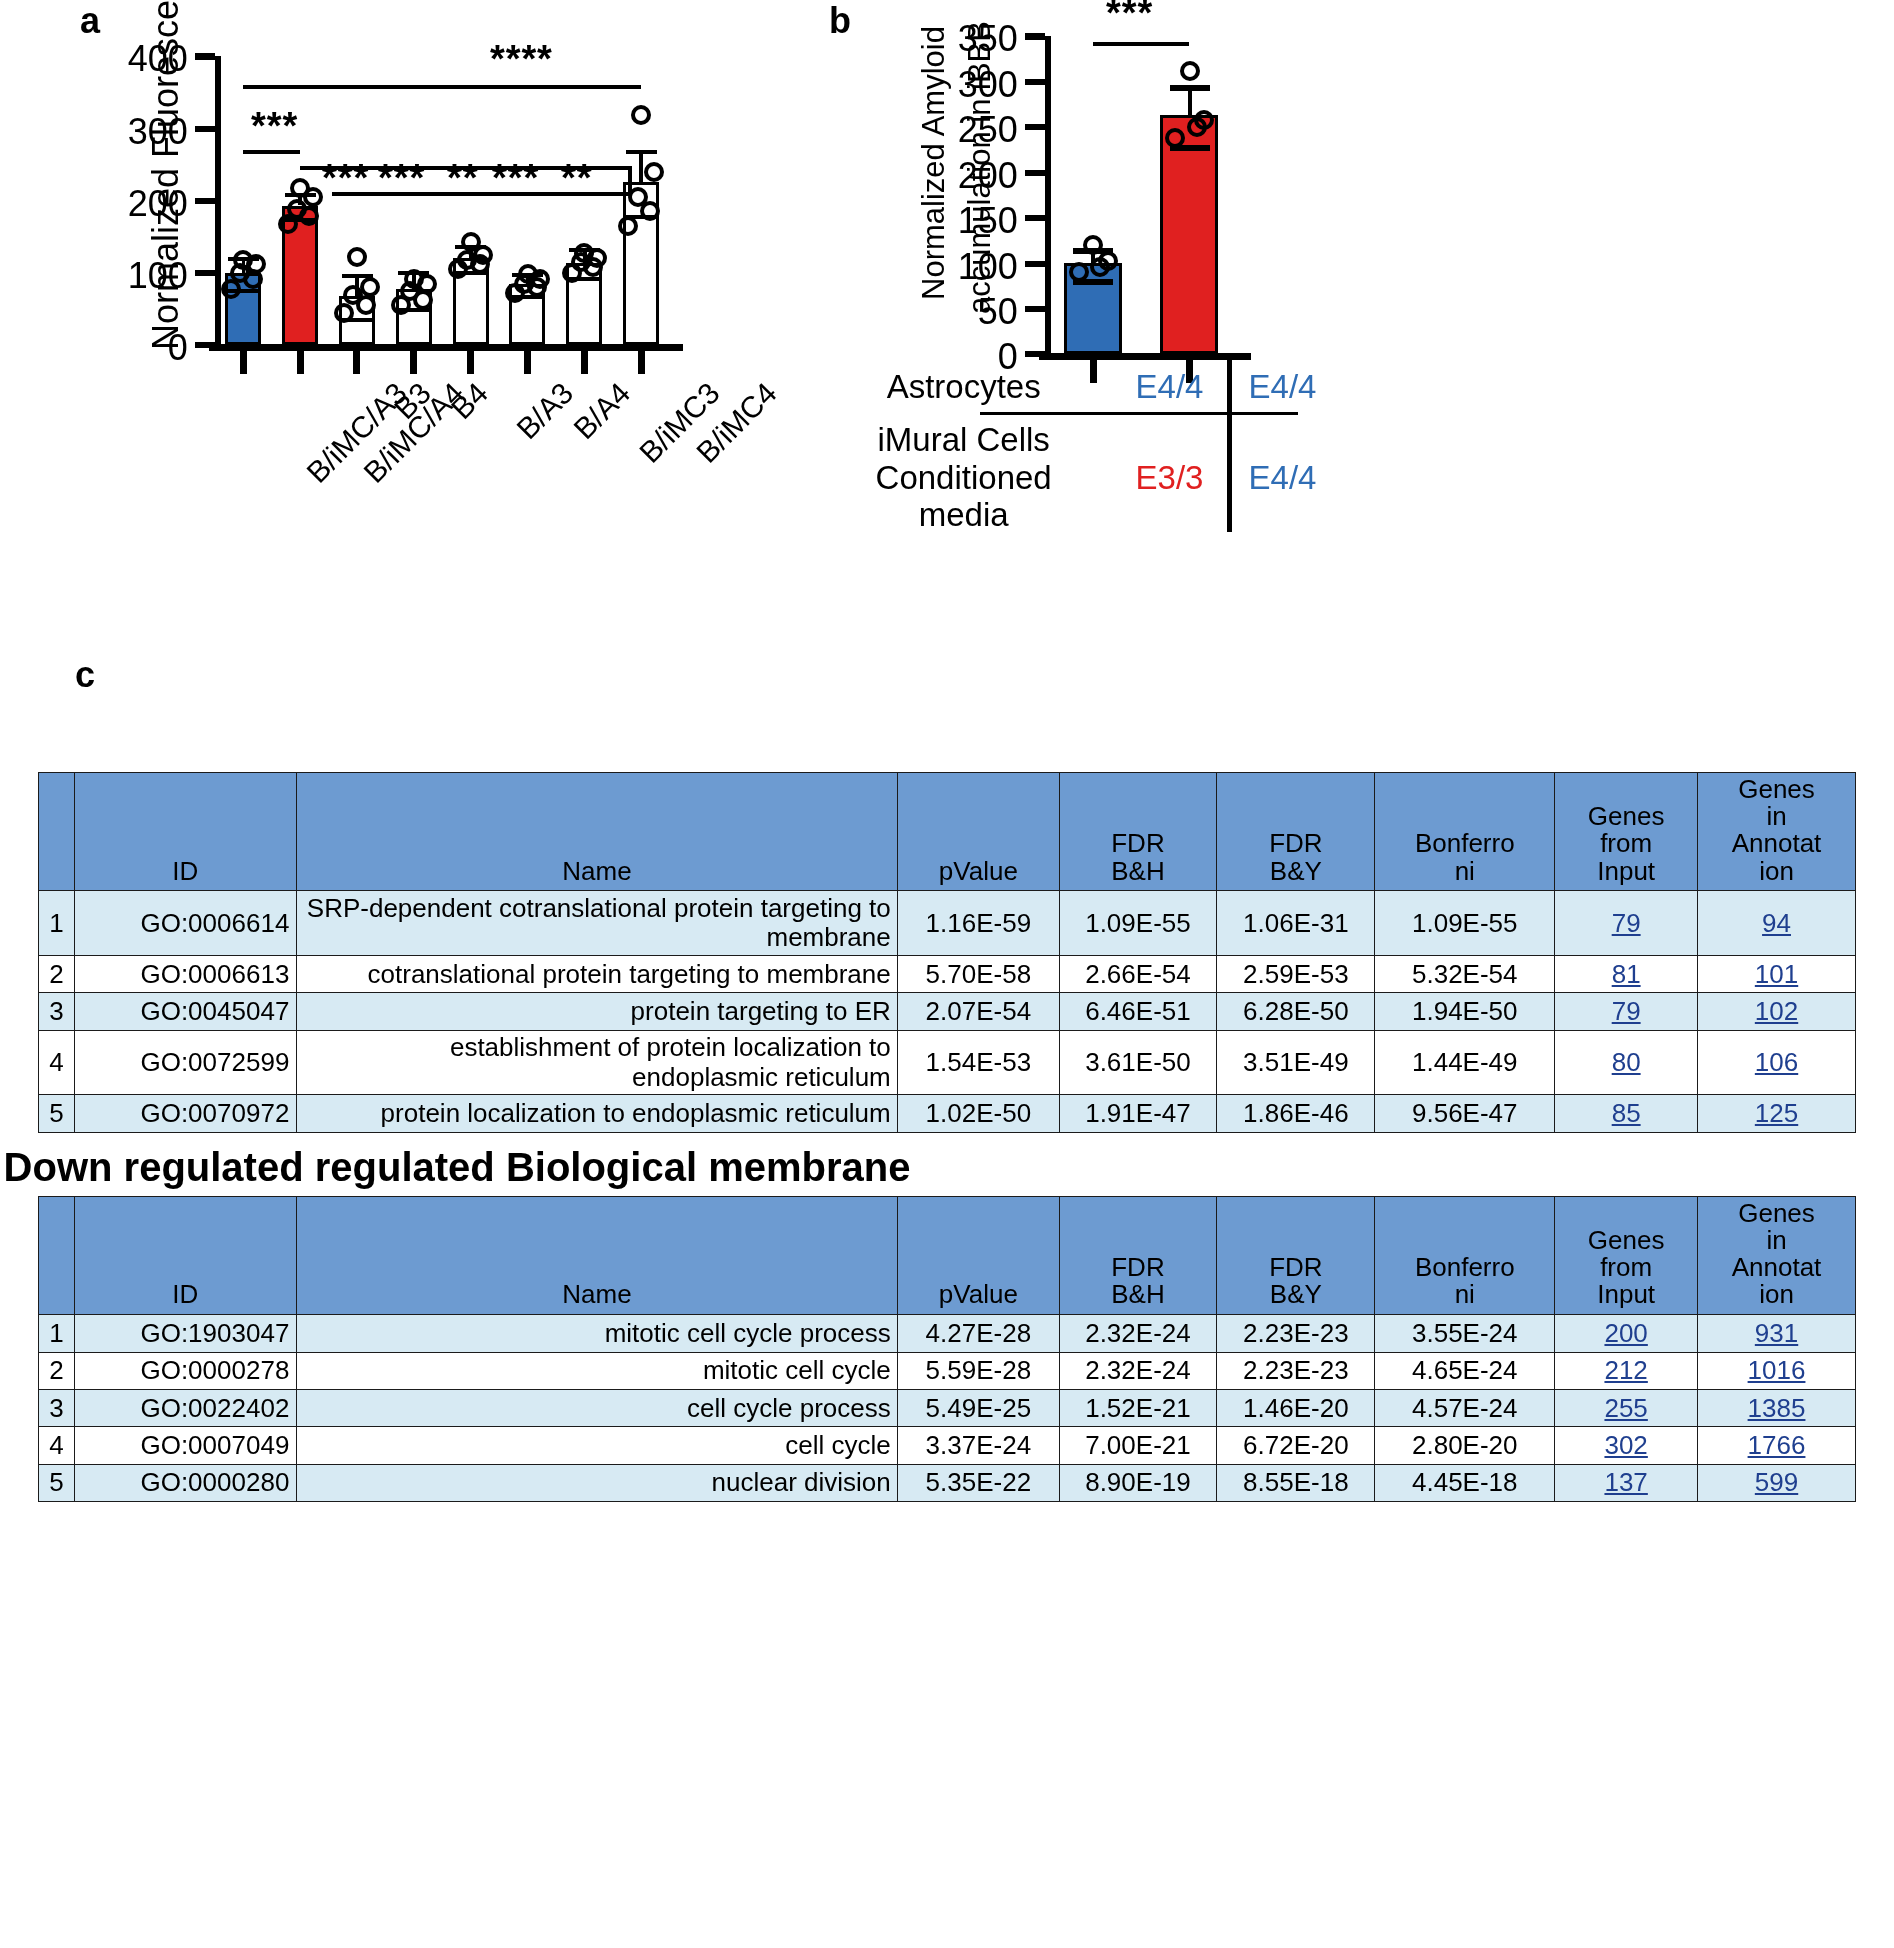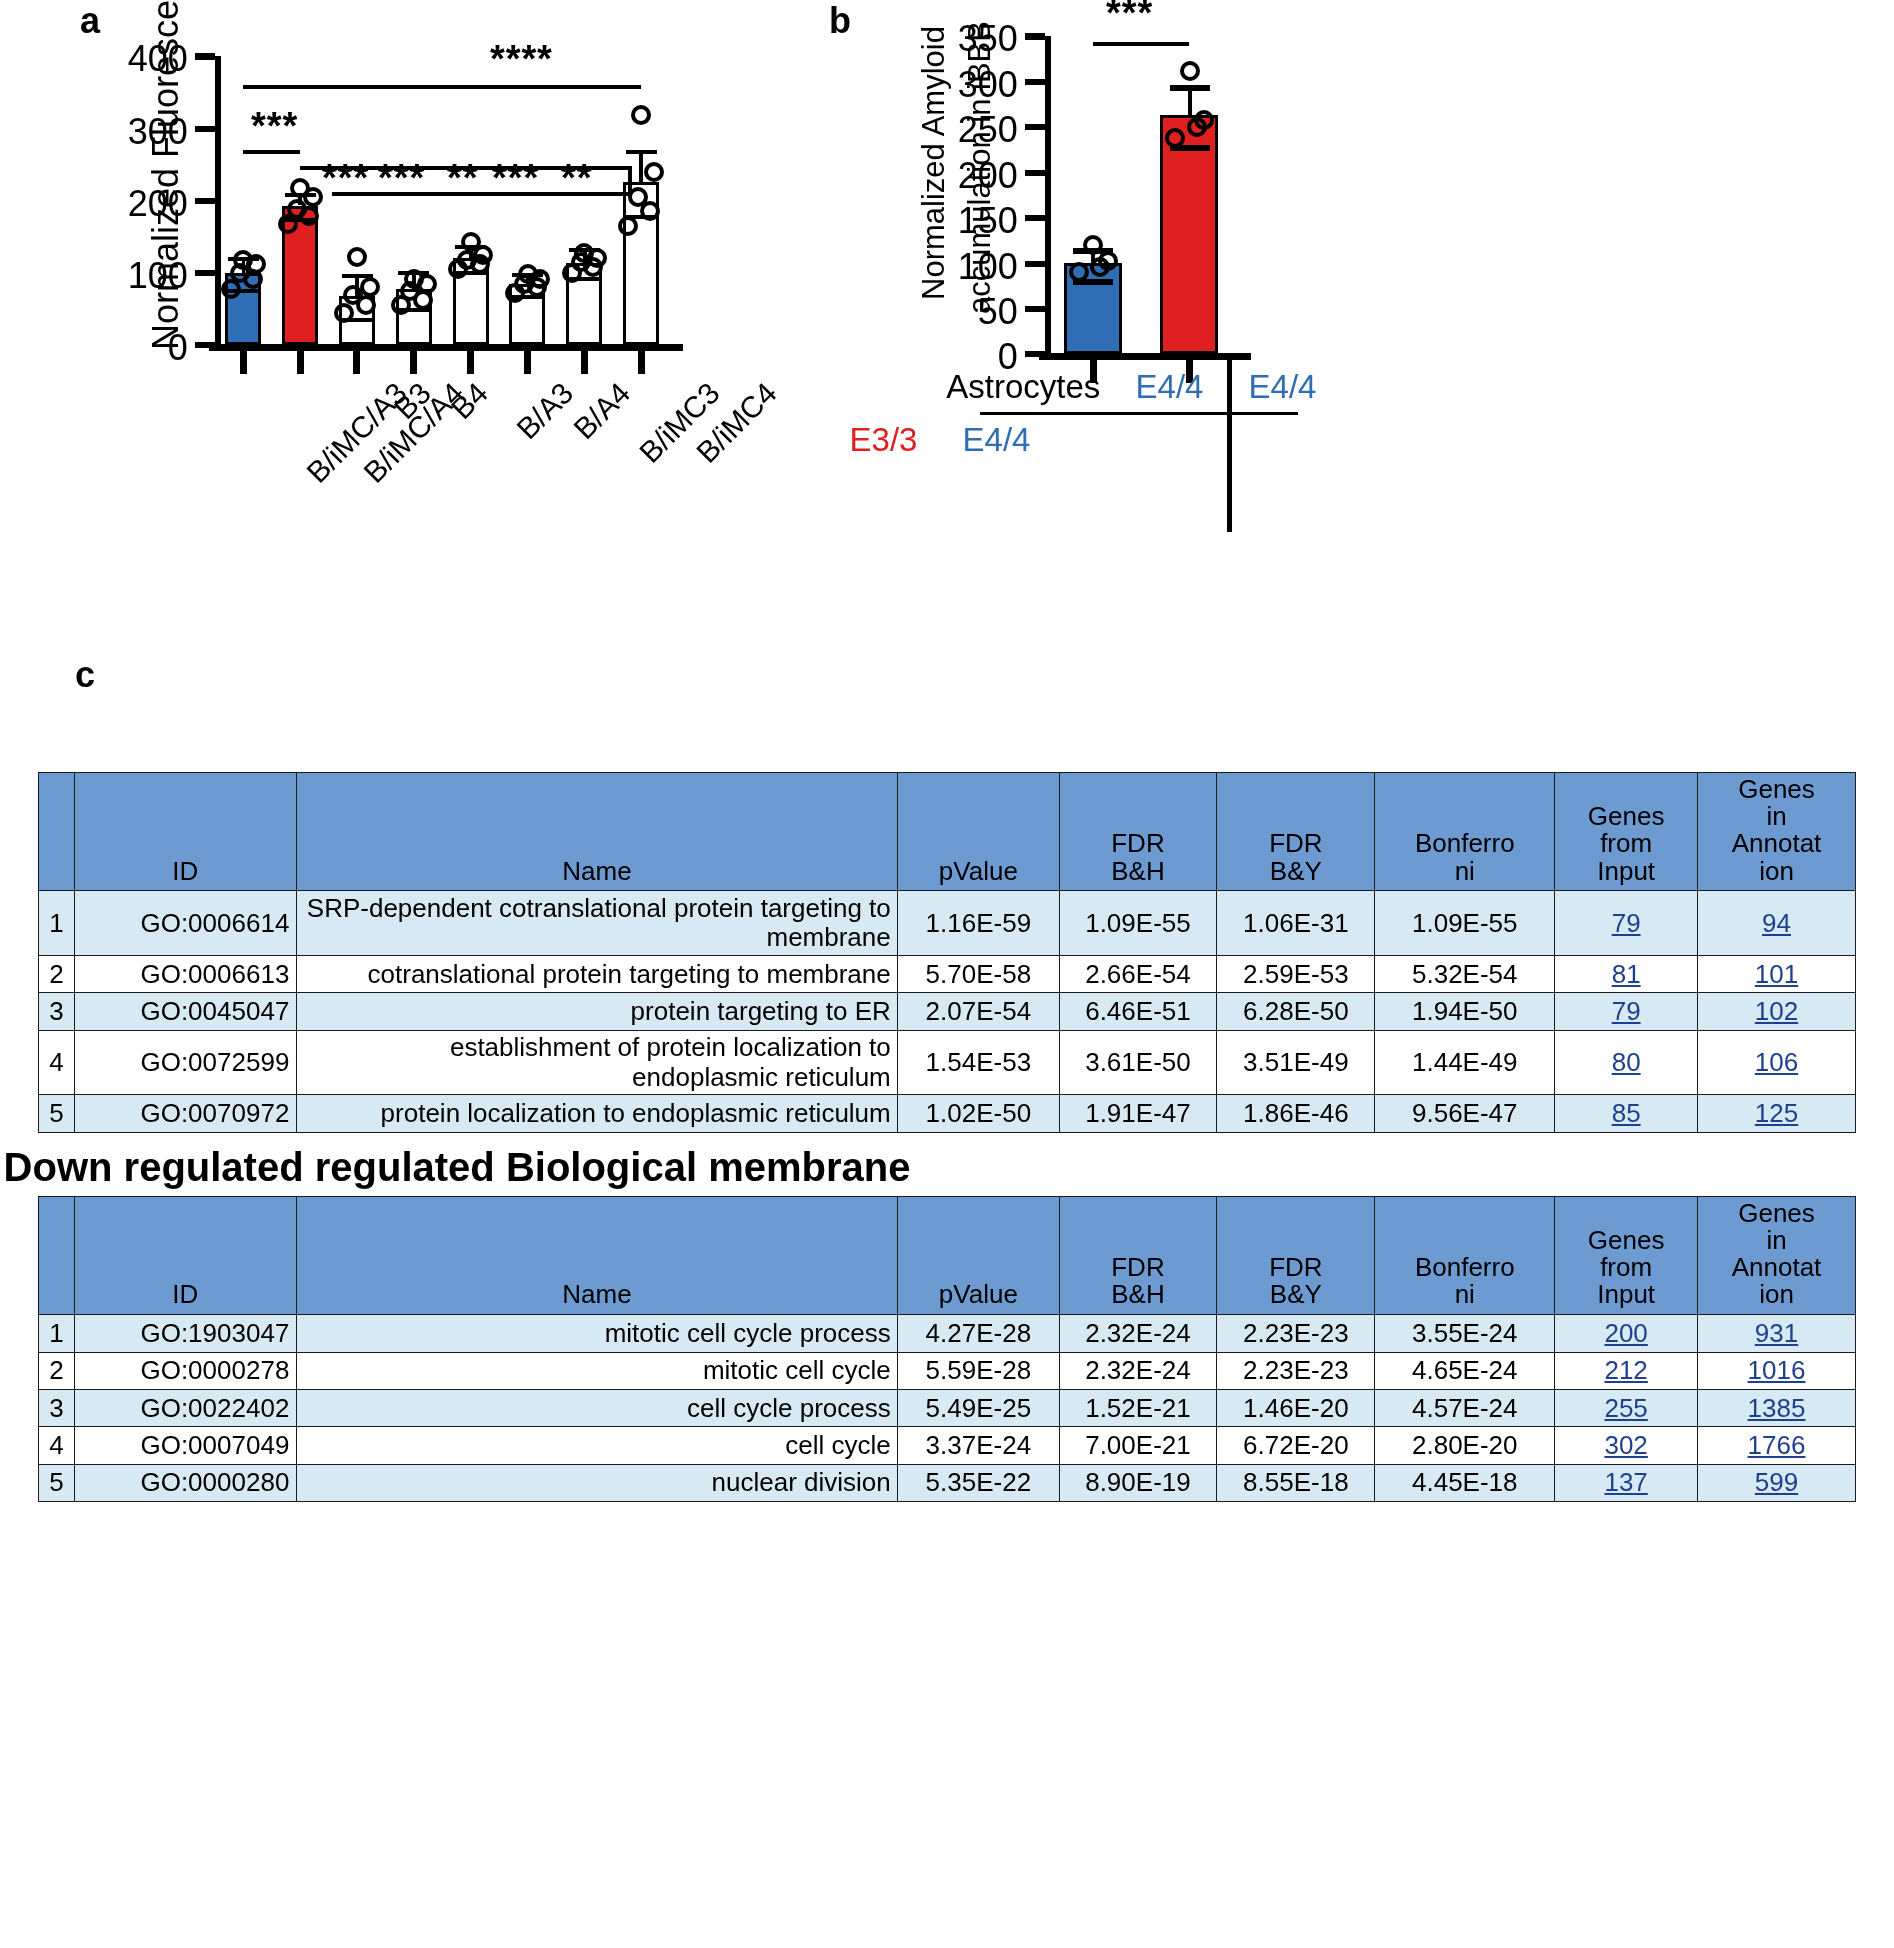--- a/index.html
+++ b/index.html
@@ -86,21 +86,21 @@
     left:227px; top:36px;
     width:193px; height:318px;
   }
   .legend-b{
     position:absolute;
     left:9px; top:368px;
     width:545px;
     font-size:33px;
   }
   .legend-row{ display:flex; align-items:center; }
-  .legend-label{ width:286px; text-align:right; padding-right:12.7px; }
+  .legend-label{ width:286px; text-align:center; padding-right:12.7px; }
   .legend-cell{ width:113px; text-align:center; }
   .legend-hr{
     height:3.6px; background:#000; width:327px; margin-left:109px;
   }
   .legend-vline{
     position:absolute; left:393px; top:-5.5px; width:4.5px; height:164px; background:#000;
   }
 
   
   #panel-c{ position:absolute; left:0; top:636px; width:1895px; }
@@ -322,20 +322,24 @@
     </div>
 
   <div class="legend-b" id="legend-b" style="position: absolute;">
       <div class="legend-row">
         <div class="legend-label">Astrocytes</div>
         <div class="legend-cell" style="color: rgb(47, 109, 181);">E4/4</div>
         <div class="legend-cell" style="color: rgb(47, 109, 181);">E4/4</div>
       </div>
       <div class="legend-hr" style="margin: 5.5px 0px 5.5px 153px; width: 318px;"></div>
       <div class="legend-row">
+        <div class="legend-label" style="line-height: 1.15;">
+          <div>iMural Cells</div>
+          <div>Conditioned media</div>
+        </div>
         <div class="legend-cell" style="color: rgb(224, 32, 32);">E3/3</div>
         <div class="legend-cell" style="color: rgb(47, 109, 181);">E4/4</div>
       </div>
       <div class="legend-vline" style="left: 400px; top: -9px; height: 173px;"></div>
     </div>
 </div>
 
 <div id="panel-c">
   <div class="panel-letter" style="position:absolute; left:75px; top:18px;">c</div>
 

